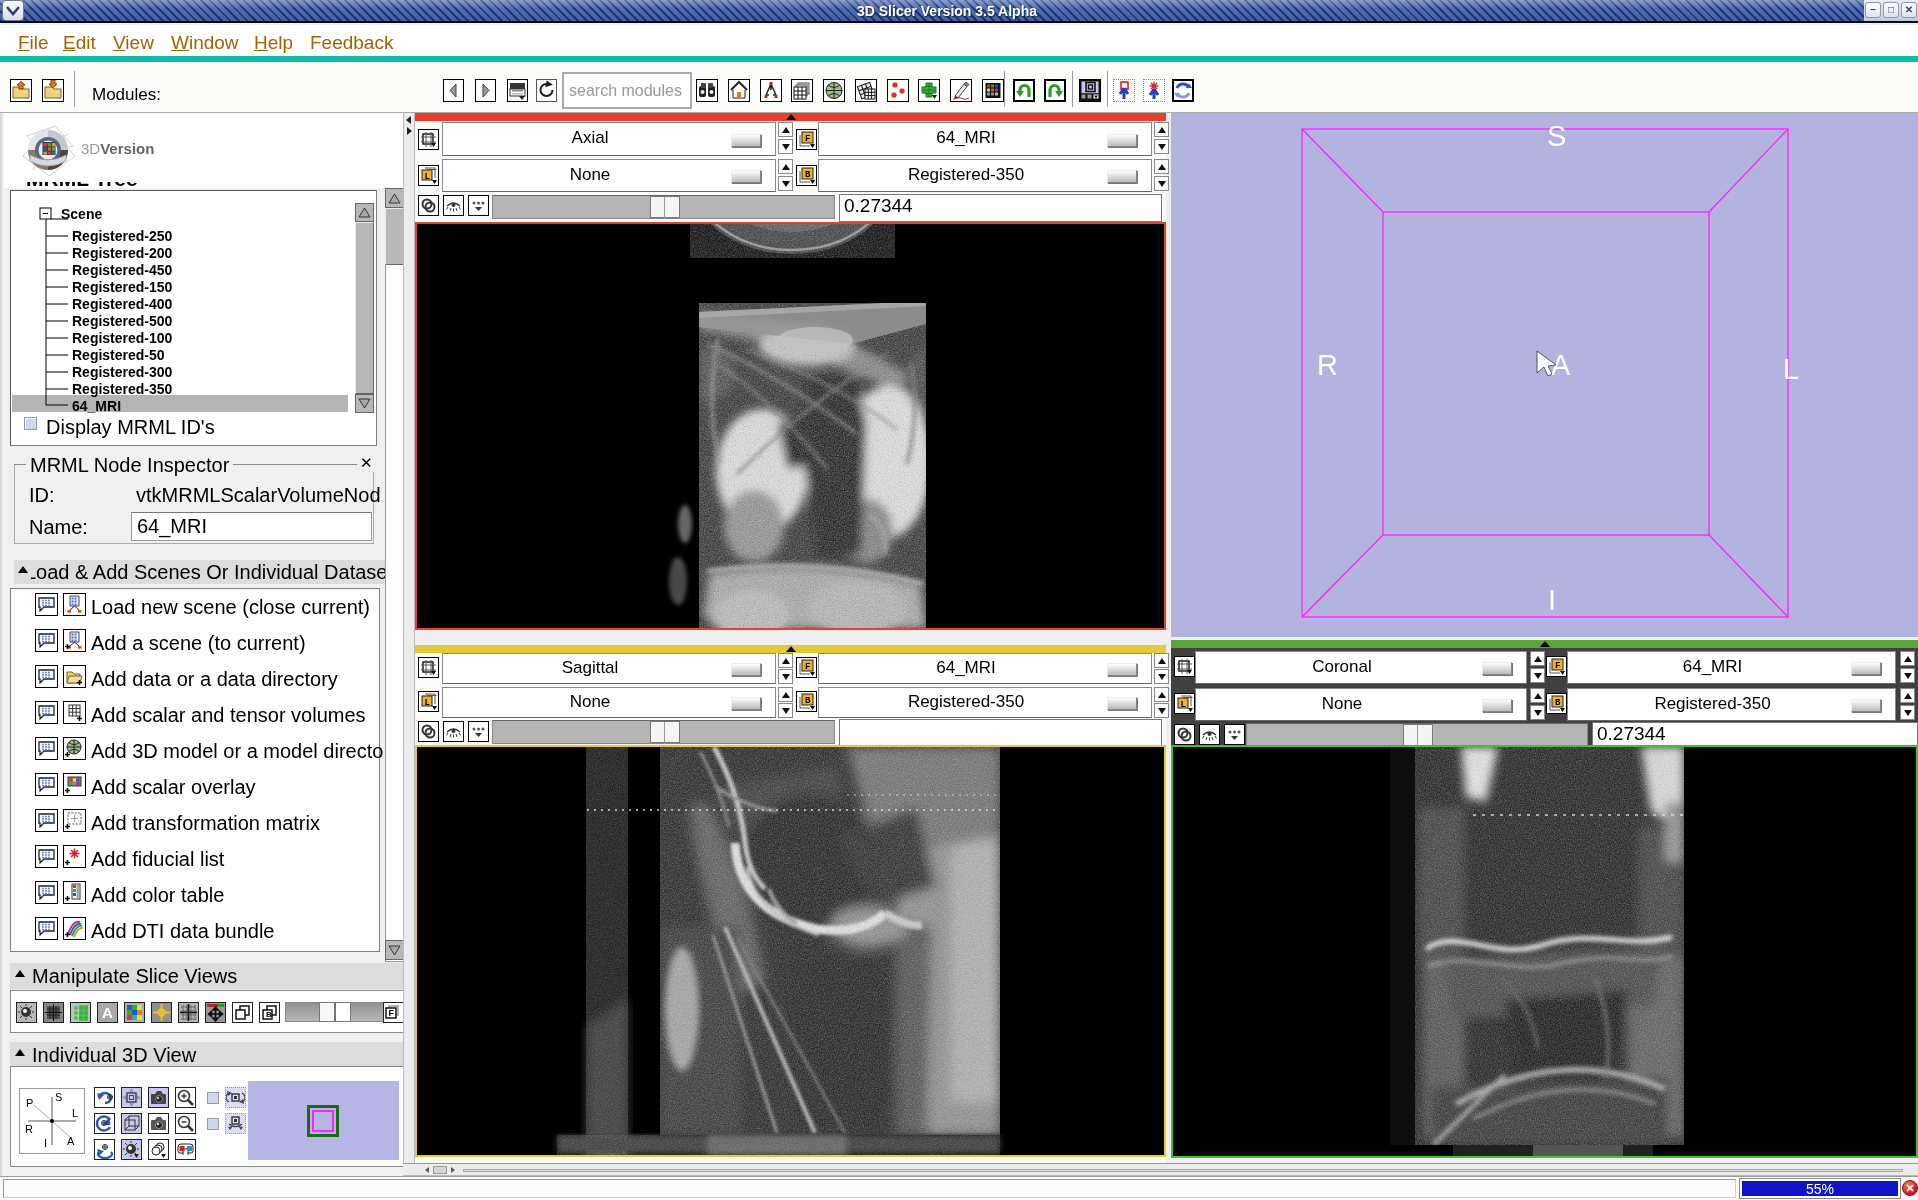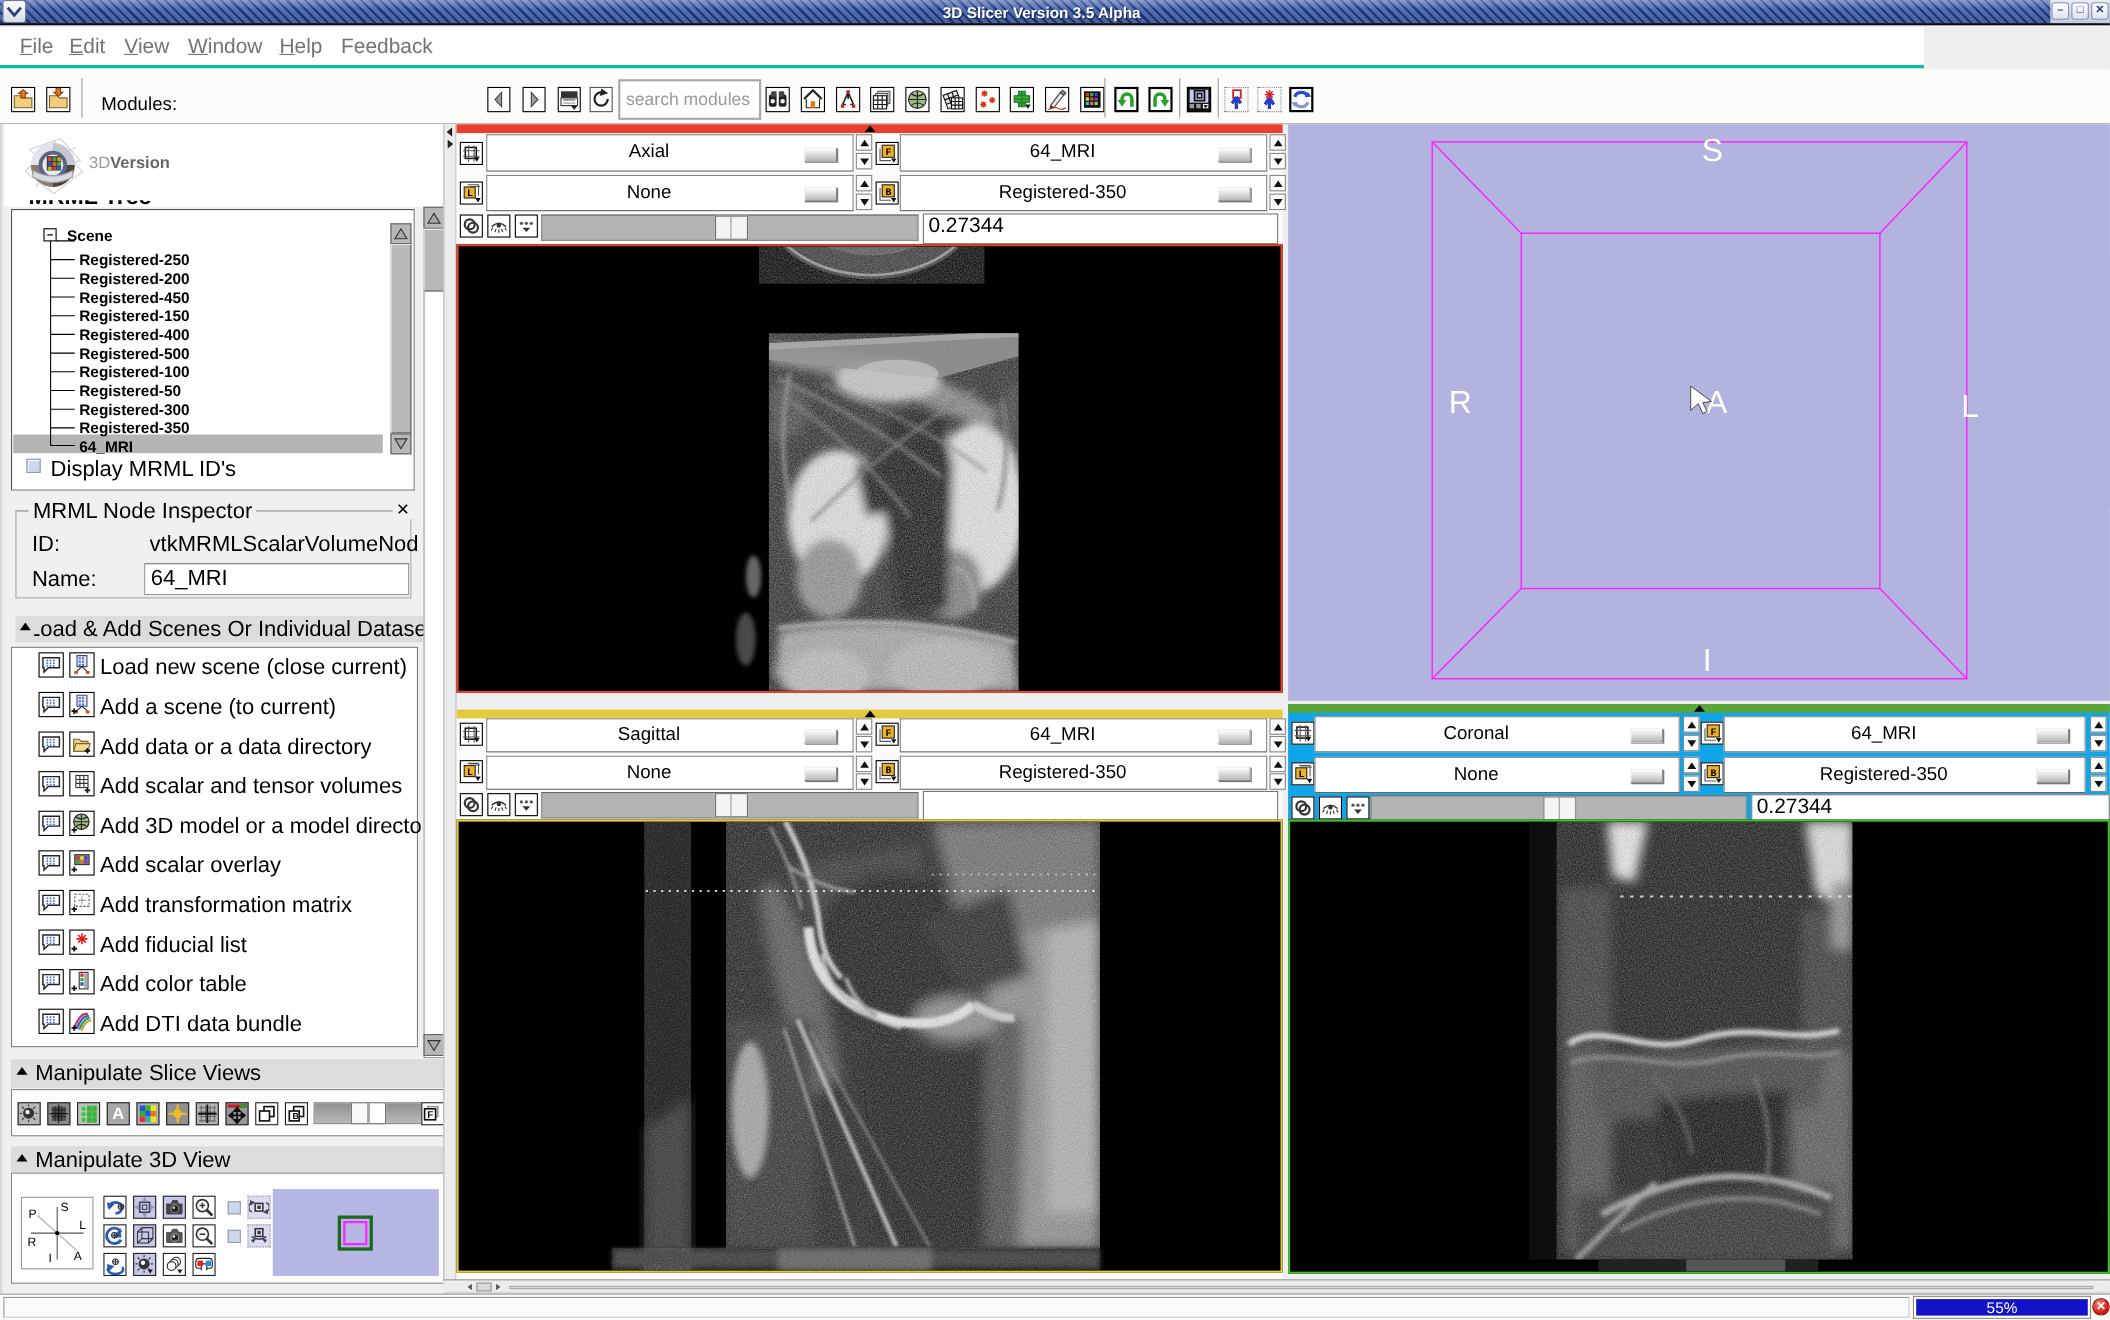--- a/index.html
+++ b/index.html
@@ -8,21 +8,21 @@
 
 #titlebar{position:absolute;left:0;top:0;width:1918px;height:23px;
  background:repeating-linear-gradient(45deg,#1d3a86 0 2px,#5570b0 2px 6px);
  border-bottom:2px solid #0a0a14;}
 #titlebar .shine{position:absolute;inset:0;background:linear-gradient(#ffffff55,#ffffff00 40%,#00000022 90%);}
 #menubtn{position:absolute;left:2px;top:0;width:22px;height:21px;background:linear-gradient(#fdfdfd,#d8dce8);border:1px solid #6a7a9a;border-radius:4px;color:#3a4e80;font-weight:bold;text-align:center;font-size:13px;line-height:19px;}
 #wtitle{position:absolute;left:-12px;top:3px;width:1918px;text-align:center;color:#fff;font-weight:bold;font-size:14px;text-shadow:1px 1px 1px #1a2a55;}
 #winbtns{position:absolute;right:0;top:0;width:54px;height:21px;background:linear-gradient(#e8ecf4,#c2cade);display:flex;gap:2px;padding:2px 1px;}
 .wbtn{width:16px;height:16px;background:linear-gradient(#ffffff,#dde2ee);border:1px solid #8a96b4;border-radius:3px;color:#2a3f77;font-size:10px;line-height:13px;text-align:center;font-weight:bold;}
 
-#menubar{position:absolute;left:0;top:25px;width:1749px;height:37px;background:#fff;border-bottom:3px solid #14b8a6;font-size:19px;color:#737373;}
+#menubar{position:absolute;left:0;top:25px;width:1918px;height:37px;background:#fff;border-bottom:6px solid #14b8a6;font-size:19px;color:#a16207;}
 #menubar span{position:absolute;top:7px;}
 u{text-decoration:underline;}
 
 #toolbar{position:absolute;left:0;top:63px;width:1918px;height:50px;background:#fcfcfa;border-bottom:1px solid #aaa;}
 .tbtn{position:absolute;top:16px;width:22px;height:23px;background:#fdfdfd;border:1px solid #000;}
 .tsep{position:absolute;top:8px;width:1px;height:36px;background:#999;}
 #modlabel{position:absolute;left:92px;top:22px;font-size:17px;}
 #moddrop{position:absolute;left:165px;top:9px;width:266px;height:38px;background:#fff;border:1px solid #888;}
 #moddrop .txt{position:absolute;left:0;top:9px;width:220px;text-align:center;font-size:17px;}
 .mbevel{position:absolute;width:30px;height:13px;background:linear-gradient(#fff,#b9b9b9);border:1px solid #888;border-top-color:#eee;border-left-color:#eee;box-shadow:1px 1px 0 #777;}
@@ -674,21 +674,21 @@
   <div class="abs" style="left:324px;top:11px;width:16px;height:20px;background:#fff;border:1px solid #777"></div>
   <div class="sico" style="left:372px;background:#fff"><svg width="19" height="19">
           <rect x="5" y="3" width="9" height="9" fill="none" stroke="#999" stroke-width="1.5"></rect>
           <rect x="2" y="5" width="10" height="10" fill="#fff" stroke="#111" stroke-width="1.5"></rect>
           <text x="4.5" y="13" font-size="9" font-weight="bold" font-family="Liberation Sans">F</text>
         </svg></div>
  </div>
 
  <div class="sechdr" style="left:8px;top:929px;width:396px;height:26px">
    <div class="uparrow" style="left:5px;top:7px;border-left-width:5px;border-right-width:5px"></div>
-   <div style="position:absolute;left:22px;top:2px">Manipulate 3D View</div>
+   <div style="position:absolute;left:22px;top:2px">Individual 3D View</div>
  </div>
  <div class="abs" style="left:8px;top:953px;width:394px;height:101px;background:#fdfdfd;border:1px solid #888" id="view3dctrl">
 
   <div class="abs" style="left:8px;top:21px;width:66px;height:66px;background:#fff;border:1px solid #999">
    <svg width="64" height="64">
           <g stroke="#555">
             <path d="M32 8 L32 56 M8 32 L56 32"></path>
             <path d="M14 16 L50 48" stroke="#aaa"></path>
           </g>
           <circle cx="32" cy="32" r="2" fill="#000"></circle>
@@ -1155,21 +1155,21 @@
 <g stroke="#e8e8e8" stroke-width="1.6" stroke-dasharray="2 5" opacity="0.9">
  <path d="M170 63 L583 63"></path>
  <path d="M430 48 L583 48" opacity="0.6"></path>
 </g>
 <path d="M140 388 L583 388 L583 406 L140 406 Z" fill="#3a3a3a" filter="url(#blS3)"></path>
 <path d="M290 388 L430 388 L430 408 L290 408 Z" fill="#606060" filter="url(#blS3)"></path>
 <rect x="140" y="388" width="443" height="20" filter="url(#nzS)" opacity="0.3"></rect>
 </svg></div>
  </div>
 
- <div class="abs" style="left:1171px;top:640px;width:747px;height:465px;background:#0ea5e9">
+ <div class="abs" style="left:1171px;top:640px;width:747px;height:465px;background:#404040">
   <div class="colorbar" style="background:#5aa53c">
         <div class="abs" style="left:369px;top:1px;width:0;height:0;border-left:5px solid transparent;border-right:5px solid transparent;border-bottom:6px solid #000"></div>
       </div>
   <div class="ibtn" style="left:3px;top:16px"><svg width="19" height="19">
           <rect x="4" y="4" width="10" height="10" fill="none" stroke="#111" stroke-width="1.4"></rect>
           <path d="M2 7 L17 7 M2 12 L17 12 M7 2 L7 17 M12 2 L12 17" stroke="#555"></path>
           <path d="M12 13 L17 13 L14.5 17 Z" fill="#111"></path>
         </svg></div>
   <div class="drop" style="left:24px;top:11px;width:332px;height:33px">
         <div class="txt">Coronal</div>

